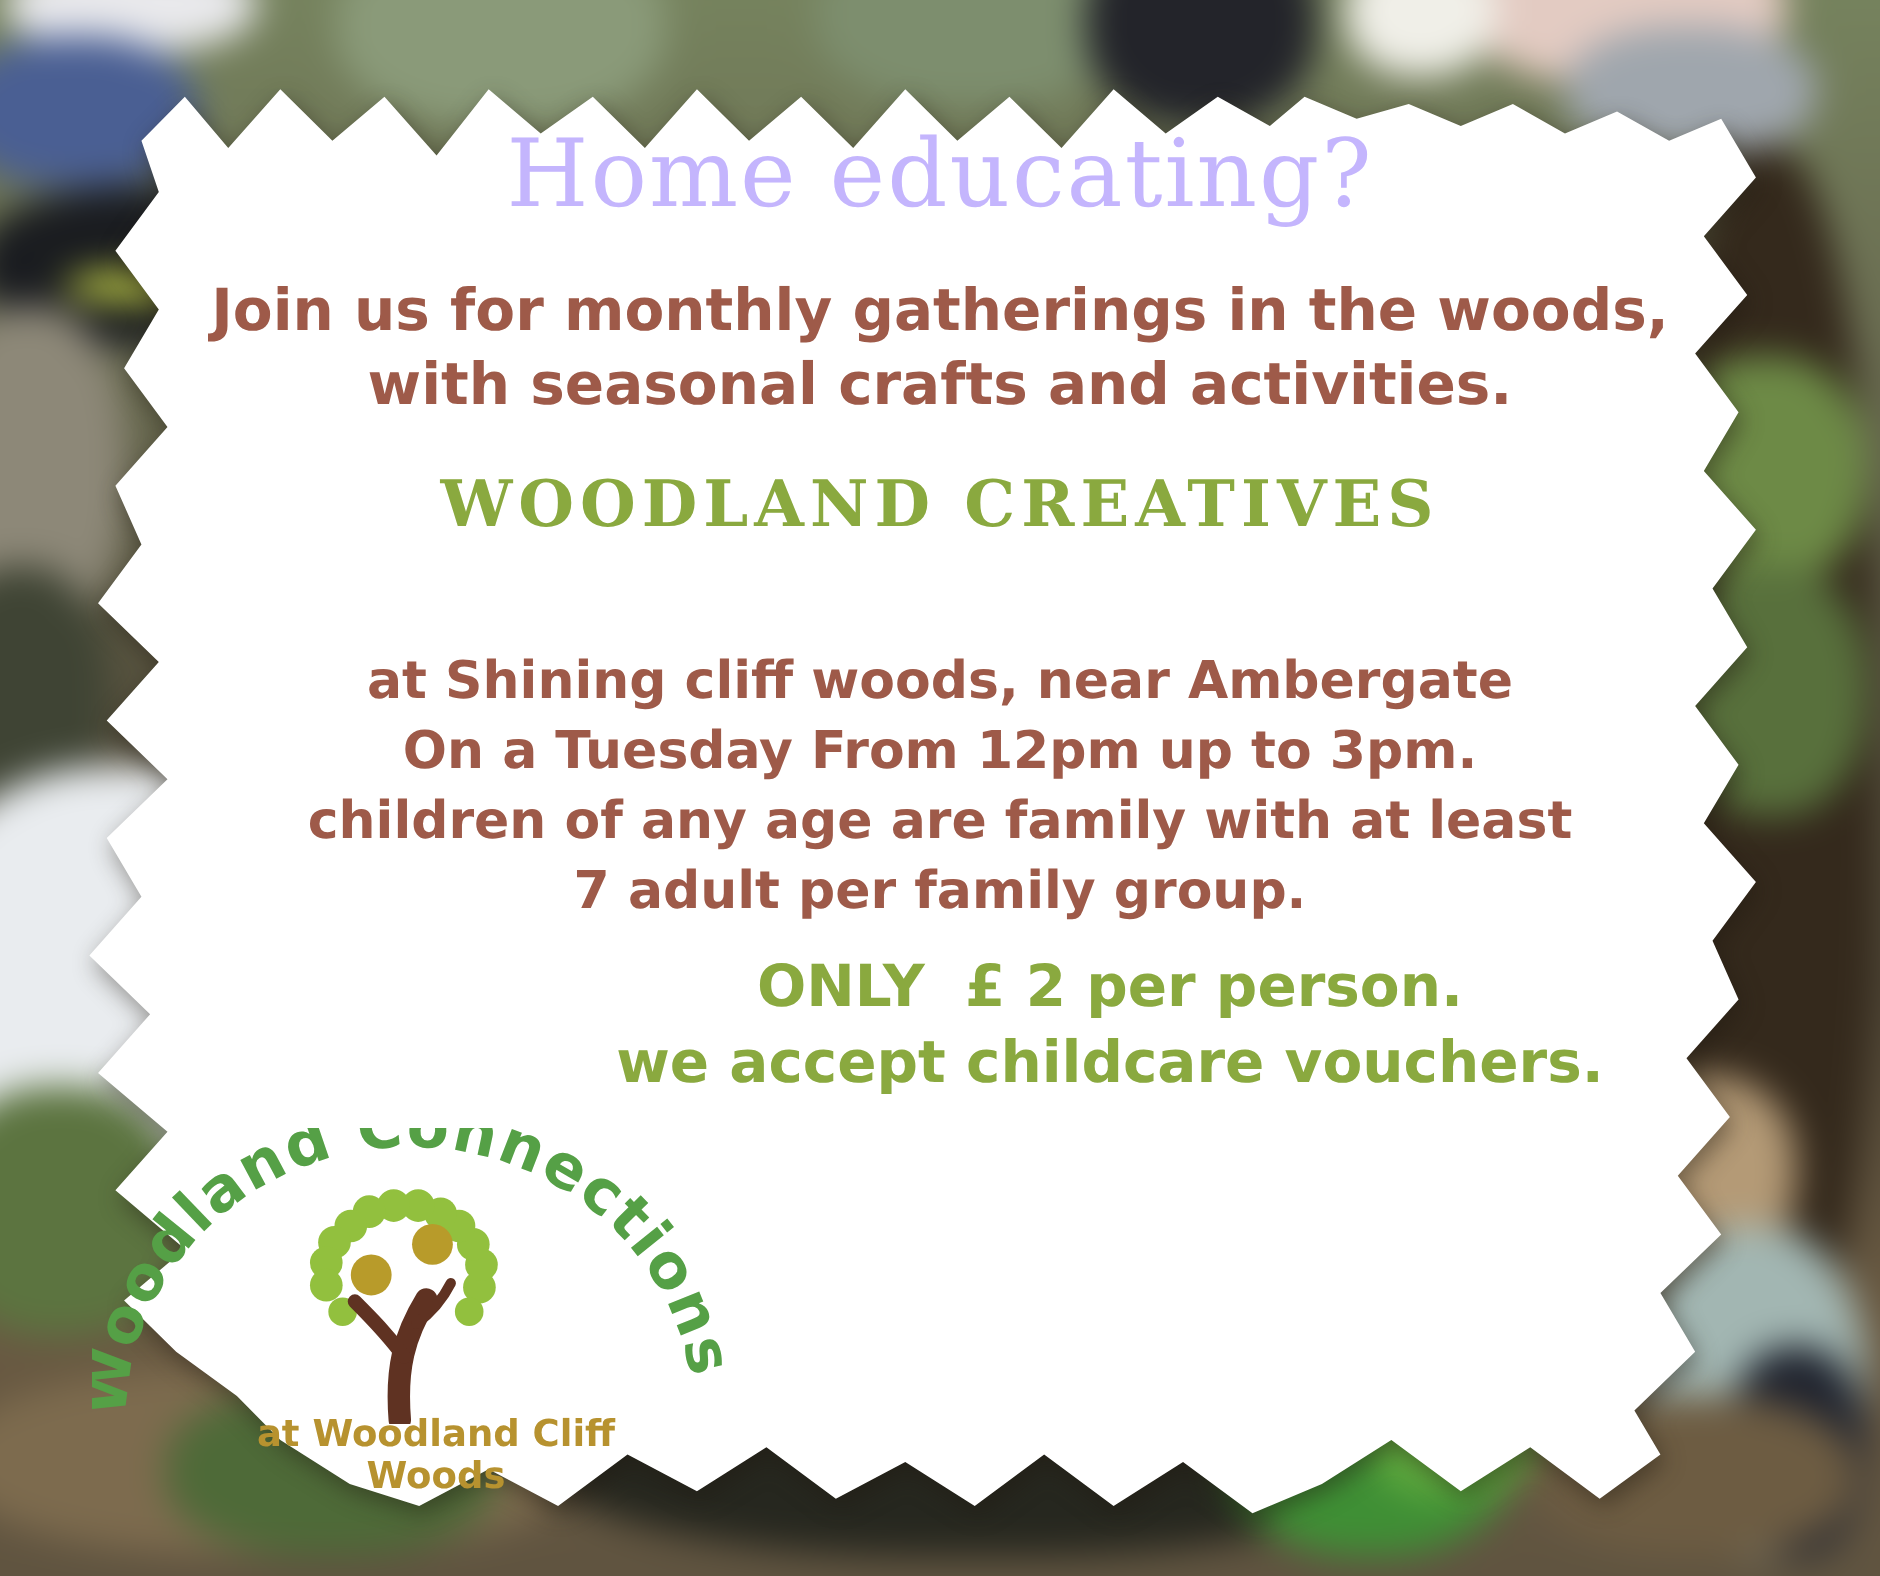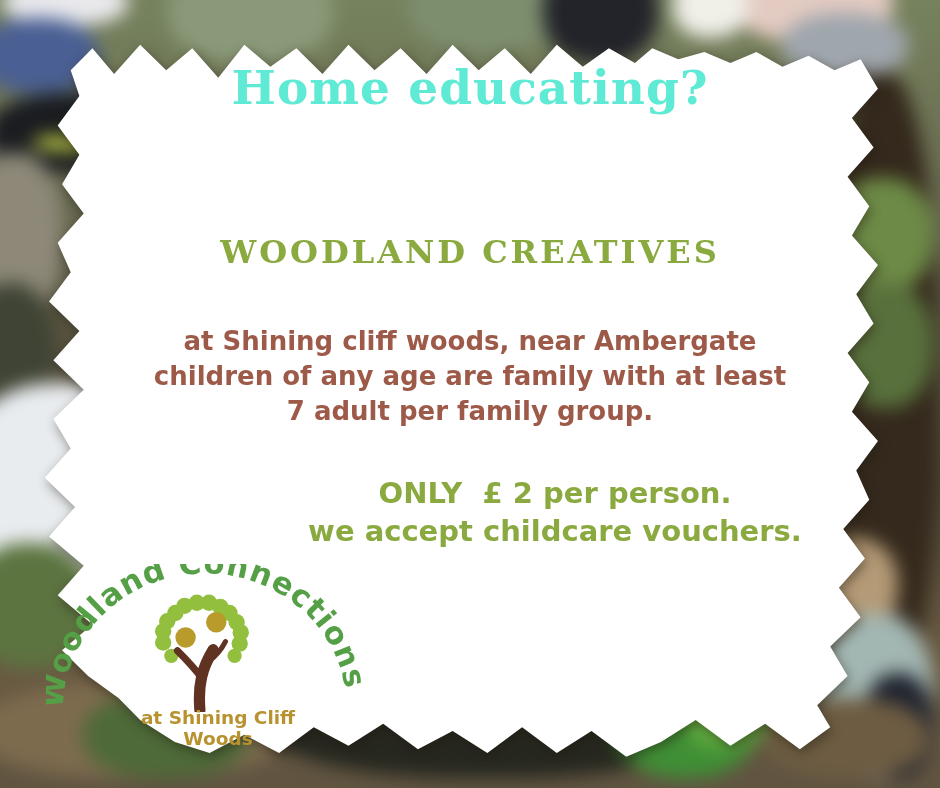--- a/index.html
+++ b/index.html
@@ -22,22 +22,22 @@
     position:absolute; left:36px; top:30px; width:868px; height:734px; background:#ffffff;
     clip-path:polygon(6.5% 2.5%,9% 6%,12% 2%,15% 5.5%,18% 2.5%,21% 6.5%,24% 2%,27% 5%,30% 2.5%,33% 6%,36% 2%,39% 5.5%,42% 2.5%,45% 6%,48% 2%,51% 5.5%,54% 2.5%,57% 6%,60% 2%,63% 5%,66% 2.5%,69% 4.5%,71% 2.5%,74% 4%,77% 3%,80% 4.5%,83% 3%,86% 5%,89% 3.5%,92% 5.5%,95% 4%,97% 8%,94% 12%,96.5% 16%,93.5% 20%,96% 24%,94% 28%,97% 32%,94.5% 36%,96.5% 40%,93.5% 44%,96% 48%,94% 52%,97% 56%,94.5% 60%,96% 64%,93% 68%,95.5% 72%,92.5% 76%,95% 80%,91.5% 84%,93.5% 88%,90% 92%,91.5% 95%,88% 98%,84% 94.5%,80% 97.5%,76% 94%,72% 97%,68% 99%,64% 95.5%,60% 98.5%,56% 95%,52% 98.5%,48% 95.5%,44% 98%,40% 94.5%,36% 97.5%,32% 95%,28% 98.5%,24% 96%,20% 98.5%,16% 97%,12% 94%,9.5% 91%,6% 88%,3% 84.5%,6.5% 81%,2.5% 77%,5.5% 73%,1.5% 69%,4.5% 65%,1% 61%,4% 57%,2% 53%,5.5% 49%,2% 45%,5% 41%,1.5% 37%,4% 33%,2.5% 29%,5.5% 25%,3% 21%,5% 17%,2.5% 13%,5% 9%,4% 5.5%);
   }
   
   .txt { position:absolute; text-align:center; }
   .line { white-space:pre-wrap; }
   .green { color:#8aa93f;text-align:center; }
   .brown { color:#9e5a49; }
   .title {
     left:70px; top:60px; width:800px;
-    font-family:"DejaVu Serif", serif; font-weight:700;
-    font-size:47px; letter-spacing:1px; color:#5eead4;
+    font-family:"DejaVu Serif", serif; font-weight:400;
+    font-size:47px; letter-spacing:1px; color:#c4b5fd;
   }
   .intro { left:60px; top:137px; width:820px; font-size:29px; line-height:37px; font-weight:600; }
   .event-name {
     left:60px; top:233px; width:820px;
     font-family:"DejaVu Serif", serif; font-weight:700;
     font-size:32px; letter-spacing:3px; color:#8aa93f;
   }
   .details { left:60px; top:288px; width:820px; font-size:26px; line-height:35px; font-weight:600;margin-top:36px; }
   .price { left:230px; top:474px; width:650px; font-size:29px; line-height:38px; font-weight:600; }
   .booking { left:290px; top:592px; width:628px; font-size:22px; line-height:31px; font-weight:600; }
@@ -86,25 +86,30 @@
       <div class="blob" style="left:790px;top:720px;width:160px;height:80px;background:#6d5c42;"></div>
     </div>
   </div>
 
   <div class="paper-wrap">
     <div class="paper"></div>
   </div>
 
   <div class="txt title">Home educating?</div>
 
+  <div class="txt intro brown">
+    <div class="line">Join us for monthly gatherings in the woods,</div>
+    <div class="line">with seasonal crafts and activities.</div>
+  </div>
 
   <div class="txt event-name">WOODLAND CREATIVES</div>
 
   <div class="txt details brown">
     <div class="line">at Shining cliff woods, near Ambergate</div>
+    <div class="line">On a Tuesday From 12pm up to 3pm.</div>
     <div class="line">children of any age are family with at least</div>
     <div class="line">7 adult per family group.</div>
   </div>
 
   <div class="txt price green">
     <div class="line">ONLY  £ 2 per person.</div>
     <div class="line">we accept childcare vouchers.</div>
   </div>
 
 
@@ -132,15 +137,15 @@
       <circle cx="122" cy="90" r="7" fill="#92c03e"></circle>
       <circle cx="184" cy="90" r="7" fill="#92c03e"></circle>
       <circle cx="136" cy="72" r="10" fill="#b89b2a"></circle>
       <circle cx="166" cy="57" r="10" fill="#b89b2a"></circle>
 
       <path d="M 150,143 C 148,118 152,102 163,84" stroke="#5f3222" stroke-width="11" stroke-linecap="round" fill="none"></path>
       <path d="M 152,112 C 144,101 136,93 128,85" stroke="#5f3222" stroke-width="7" stroke-linecap="round" fill="none"></path>
       <path d="M 158,96 C 166,90 171,84 175,76" stroke="#5f3222" stroke-width="5" stroke-linecap="round" fill="none"></path>
     </g>
   </svg>
-  <div class="txt tagline">at Shining Cliff Woods</div>
+  <div class="txt tagline">at Woodland Cliff Woods</div>
 
 </div>
 
 </body></html>

